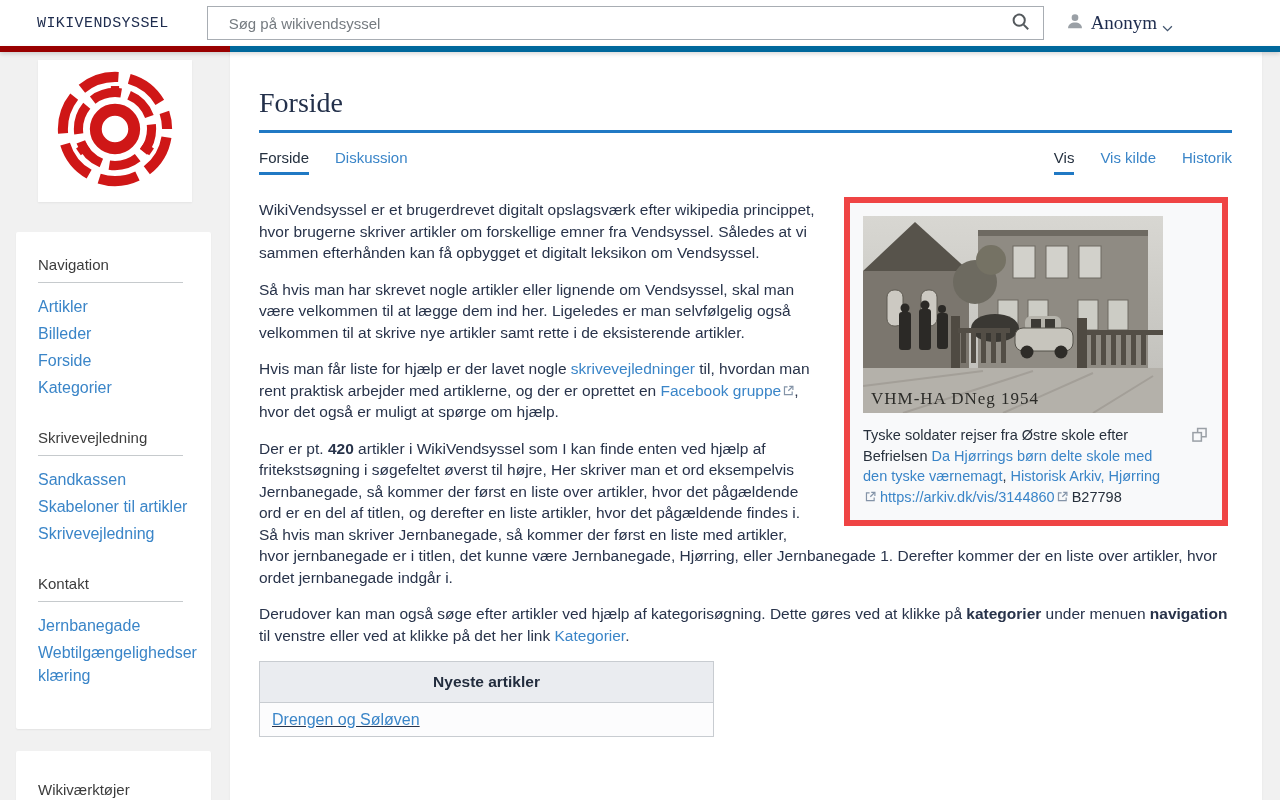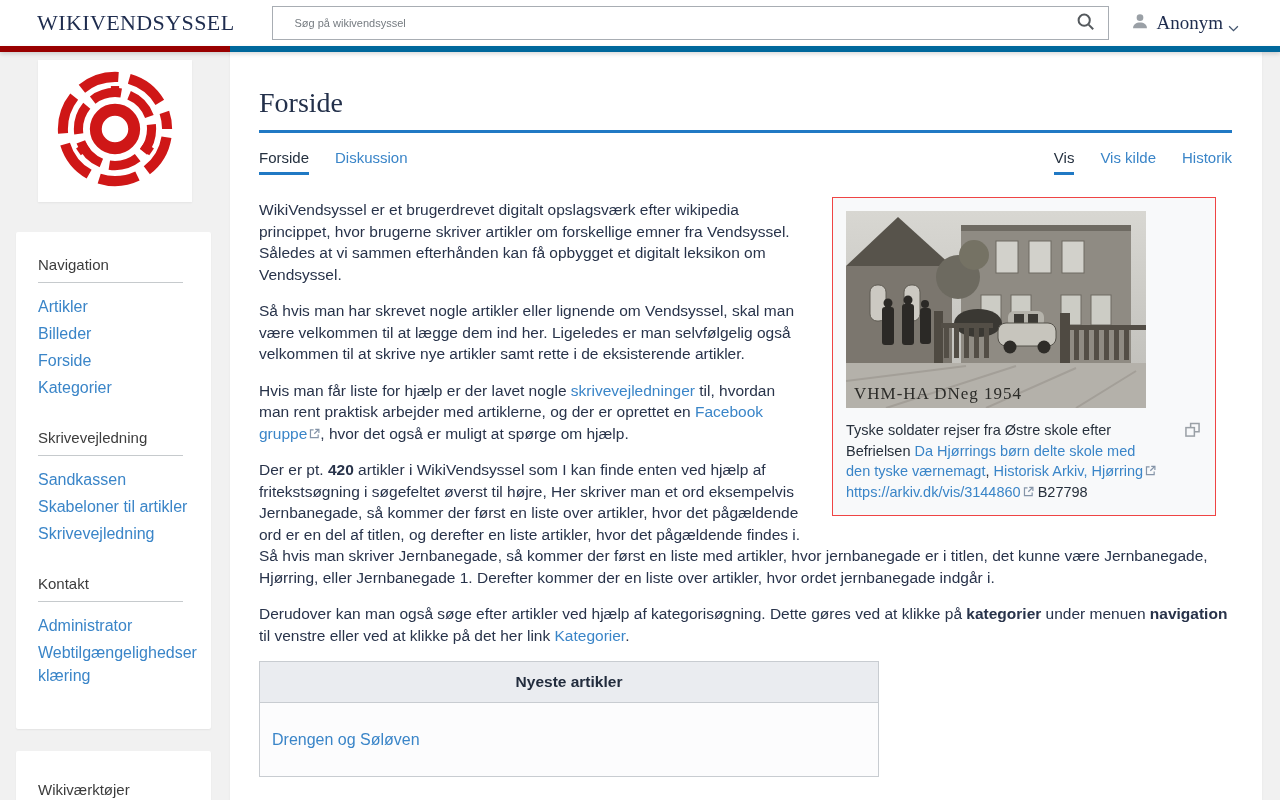--- a/index.html
+++ b/index.html
@@ -1,23 +1,23 @@
 <!DOCTYPE html>
 <html style="--link: #3a85c8; --rule: #2079c4;"><head>
 <meta charset="utf-8">
 <style>
   html,body{margin:0;padding:0;width:1280px;height:800px;overflow:hidden;
     background:#f1f1f1;font-family:"Liberation Sans",sans-serif;}
   
   .header{height:46px;background:#fff;display:flex;align-items:center;}
-  .wordmark{margin-left:37px;font-family:Liberation Serif, serif;
-    font-size:22px;letter-spacing:.4px;color:#1e2c4e;white-space:nowrap;}
+  .wordmark{margin-left:37px;font-family:Liberation Mono, monospace;
+    font-size:15px;letter-spacing:.4px;color:#1e2c4e;white-space:nowrap;}
   .search-wrap{margin-left:38px;position:relative;width:837px;height:34px;}
   .search-input{width:100%;height:100%;box-sizing:border-box;border:1px solid #a8adb3;
-    padding:0 48px 0 21px;font-size:11px;color:#333;background:#fff;outline:none;
+    padding:0 48px 0 21px;font-size:15px;color:#333;background:#fff;outline:none;
     font-family:"Liberation Sans",sans-serif;}
   .search-input::placeholder{color:#757b80;}
   .search-btn{position:absolute;right:6px;top:3px;width:34px;height:28px;background:none;
     border:none;display:flex;align-items:center;justify-content:center;cursor:pointer;padding:0;}
   .user-block{margin-left:22px;display:flex;align-items:center;cursor:pointer;}
   .user-name{font-family:"Liberation Serif","DejaVu Serif",serif;font-size:19px;
     color:#1e2c4e;margin-left:7px;}
   .caret{margin-left:5px;transform:translateY(4px);}
   
   .accent-bars{display:flex;height:6px;box-shadow:0 2px 4px rgba(0,0,0,.15);position:relative;z-index:2;}
@@ -48,34 +48,34 @@
   .tab{margin-right:26px;padding-bottom:6px;color:var(--link);text-decoration:none;cursor:pointer;}
   .tabs-right .tab{margin-right:0;margin-left:26px;}
   .tab.active{color:#24303f;border-bottom:3px solid var(--rule);}
   
   .article{margin-top:24px;font-size:15.5px;line-height:21.5px;color:#28334a;}
   .article p{margin:12px 0 15px;}
   .article b{font-weight:700;text-align:right;}
   a.wlink{color:var(--link);text-decoration:none;cursor:pointer;}
   .ext-icon{color:#8494a8;margin-left:2px;white-space:nowrap;}
   
-  .thumb-card{float:right;width:384px;margin:-2px 16px 18px 28px;background:#f8f9fa;
-    border:1px solid #ef4444;padding:13px;box-sizing:border-box;}
+  .thumb-card{float:right;width:384px;margin:-2px 4px 18px 28px;background:#f8f9fa;
+    border:6px solid #ef4444;padding:13px;box-sizing:border-box;}
   .thumb-img{width:300px;height:197px;position:relative;background:#c9c8c2;cursor:pointer;}
   .thumb-img svg{display:block;}
   .watermark{position:absolute;left:8px;bottom:4px;
     font-family:"Liberation Serif","DejaVu Serif",serif;font-size:17px;color:#2b2b28;letter-spacing:1px;}
   .thumb-caption{position:relative;margin-top:12px;font-size:14.5px;line-height:20.5px;
     padding-right:40px;color:#27303c;}
   .enlarge{position:absolute;right:2px;top:2px;cursor:pointer;}
   
-  .wikitable{margin-top:14px;border-collapse:collapse;width:620px;}
+  .wikitable{margin-top:14px;border-collapse:collapse;width:455px;}
   .wikitable th{background:#eaecf0;border:1px solid #c8ccd1;font-size:15.5px;
     font-weight:700;color:#222c3d;padding:9px;text-align:center;}
-  .wikitable td{border:1px solid #c8ccd1;padding:26px 12px;font-size:16px;background:#fcfcfd;}
+  .wikitable td{border:1px solid #c8ccd1;padding:6px 12px;font-size:16px;background:#fcfcfd;text-decoration:underline;}
   .clearfix::after{content:"";display:table;clear:both;}
 </style>
 </head>
 <body>
 
 <div class="header">
   <div class="wordmark">WIKIVENDSYSSEL</div>
   <div class="search-wrap">
     <input class="search-input" type="text" value="" placeholder="Søg på wikivendsyssel" style="">
     <button class="search-btn">
@@ -135,21 +135,21 @@
         <a class="side-link">Kategorier</a>
       </div>
       <div class="side-section">
         <div class="side-heading">Skrivevejledning</div>
         <a class="side-link">Sandkassen</a>
         <a class="side-link">Skabeloner til artikler</a>
         <a class="side-link">Skrivevejledning</a>
       </div>
       <div class="side-section">
         <div class="side-heading">Kontakt</div>
-        <a class="side-link">Administrator</a>
+        <a class="side-link">Jernbanegade</a>
         <a class="side-link">Webtilgængelighedserklæring</a>
       </div>
     </div>
 
     <div class="side-card tools">
       <div class="side-section">
         <div class="side-heading">Wikiværktøjer</div>
 
       </div>
     </div>

